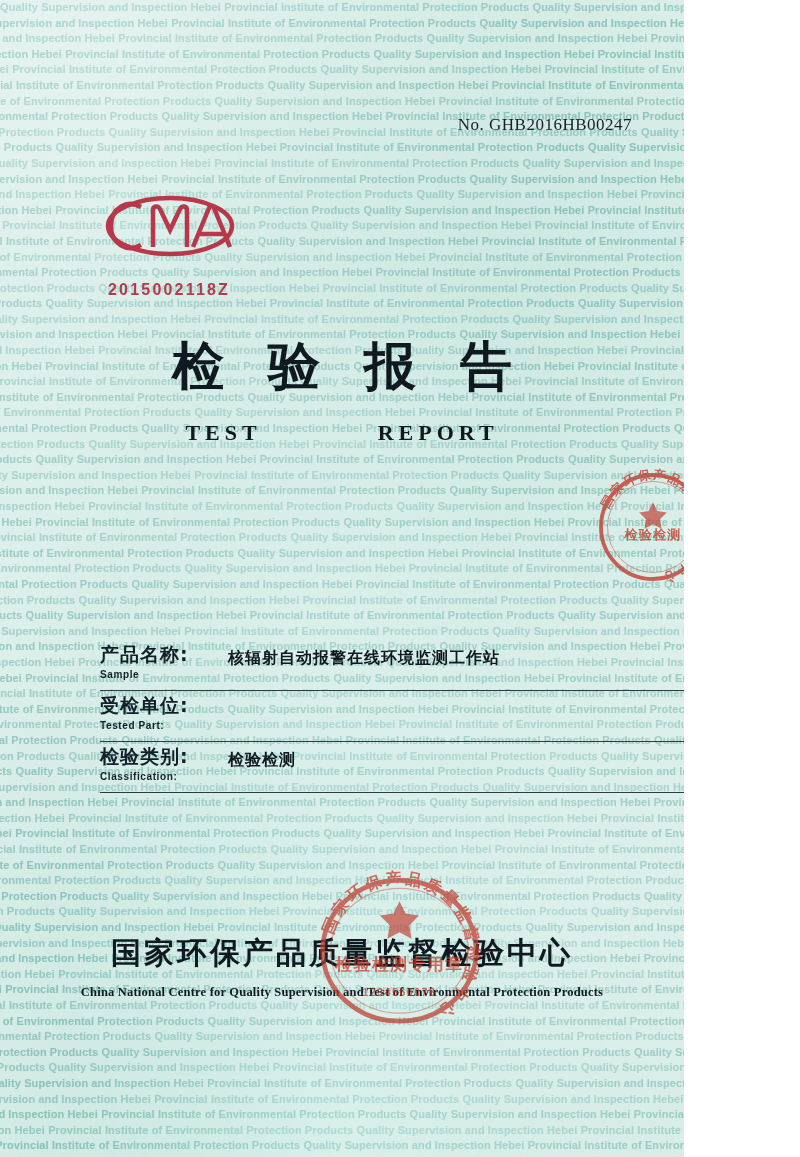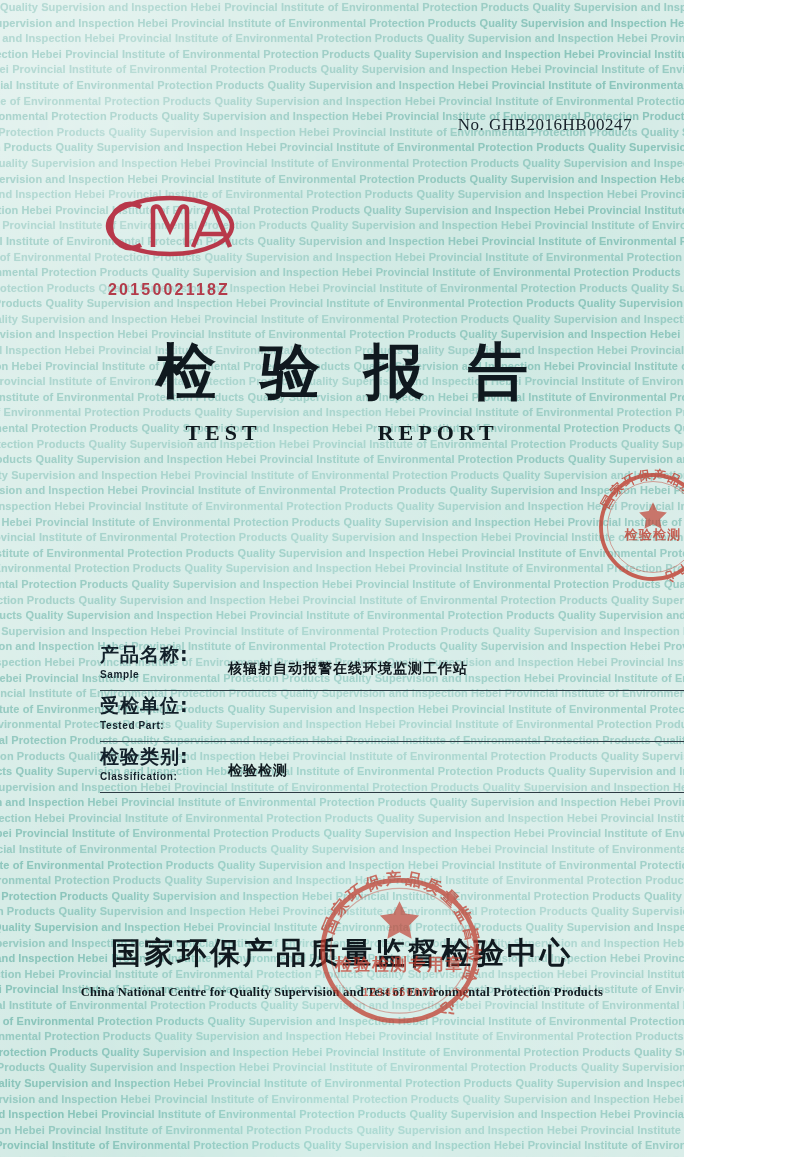--- a/index.html
+++ b/index.html
@@ -89,21 +89,21 @@
   }
 
   .title-cn {
     position: absolute;
     left: 0;
     right: 0;
     top: 332px;
     text-align: center;
     font-family: "DejaVu Sans", sans-serif;
     font-weight: bold;
-    font-size: 60px;
+    font-size: 52px;
     letter-spacing: 44px;
     text-indent: 44px;
     color: #10191f;
   }
   .title-en {
     position: absolute;
     left: 0;
     right: 0;
     top: 420px;
     text-align: center;
@@ -146,23 +146,23 @@
     font-family: "Liberation Sans", sans-serif;
     font-size: 10px;
     font-weight: bold;
     color: #13202a;
     letter-spacing: 0.6px;
     margin-top: 1px;
   }
   .field-value {
     position: absolute;
     left: 128px;
-    top: 20px;
+    top: 8px;
     font-family: "DejaVu Sans", sans-serif;
-    font-size: 14px;
+    font-size: 16px;
     font-weight: bold;
     color: #10191f;
     letter-spacing: 1px;
   }
 
   
   .org-cn {
     position: absolute;
     left: 0;
     right: 0;

